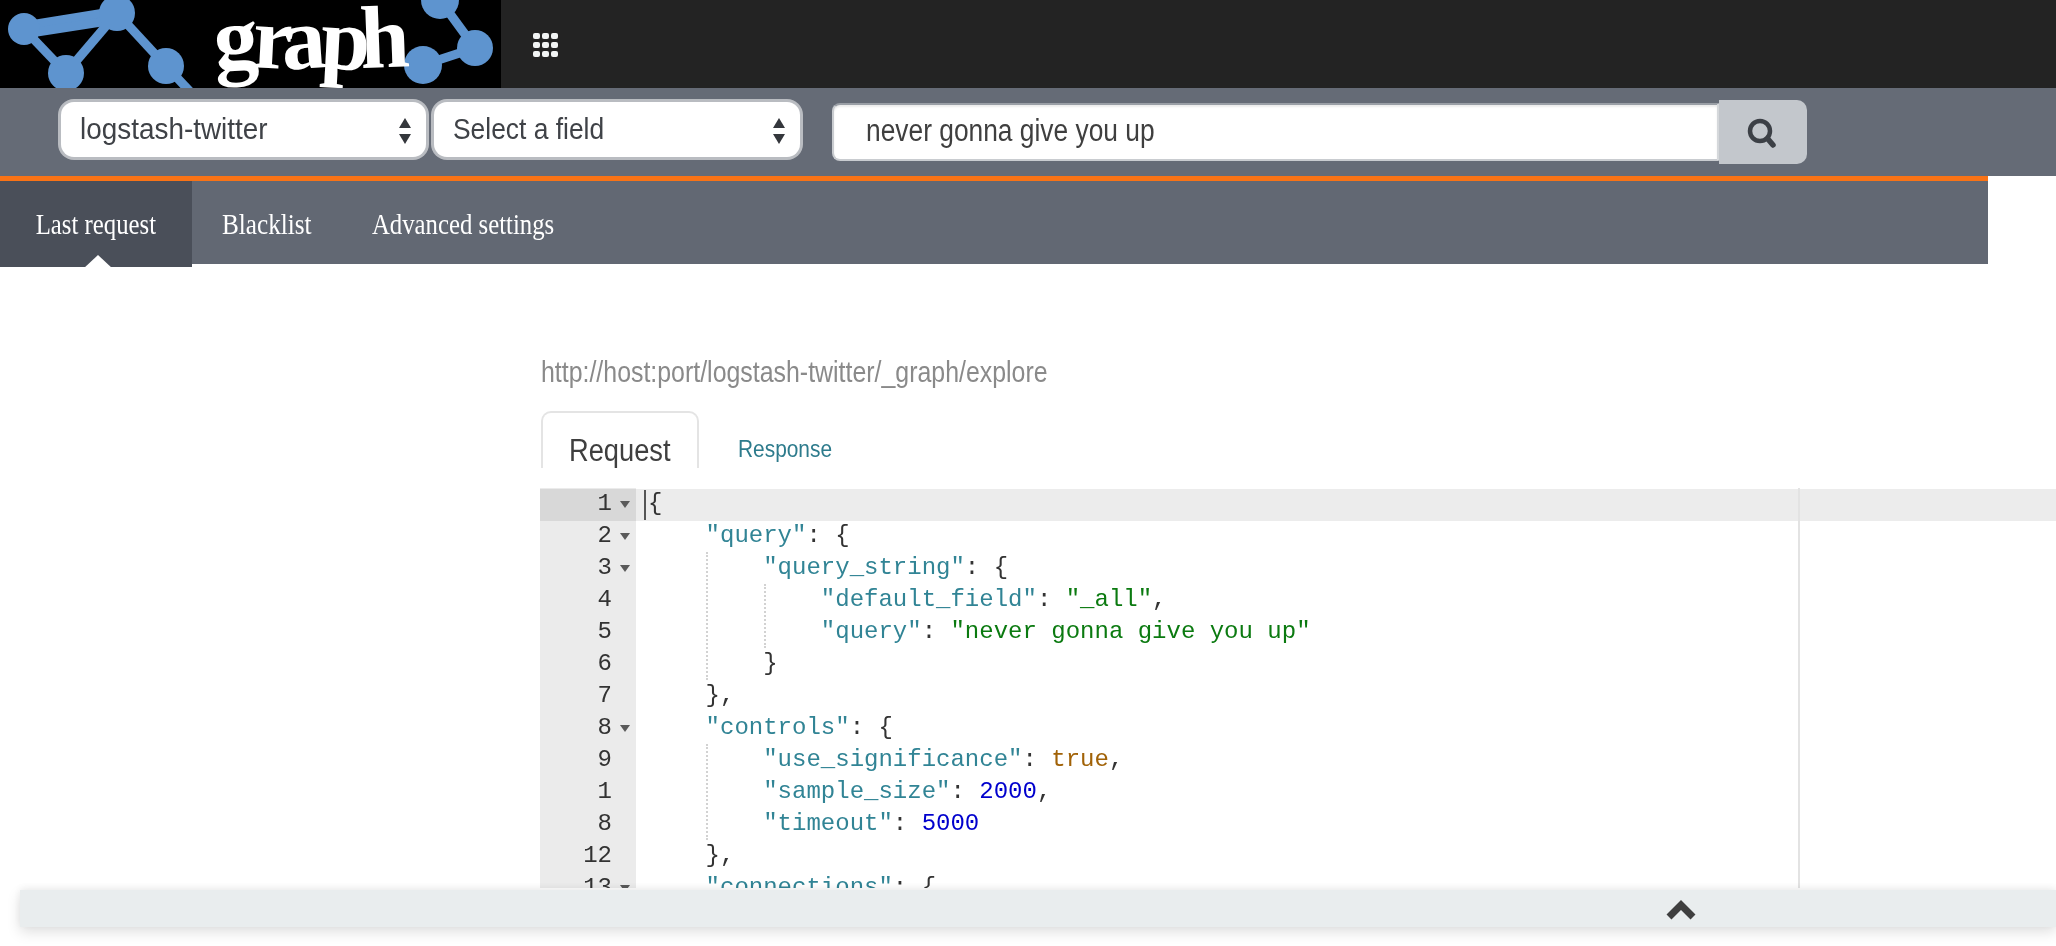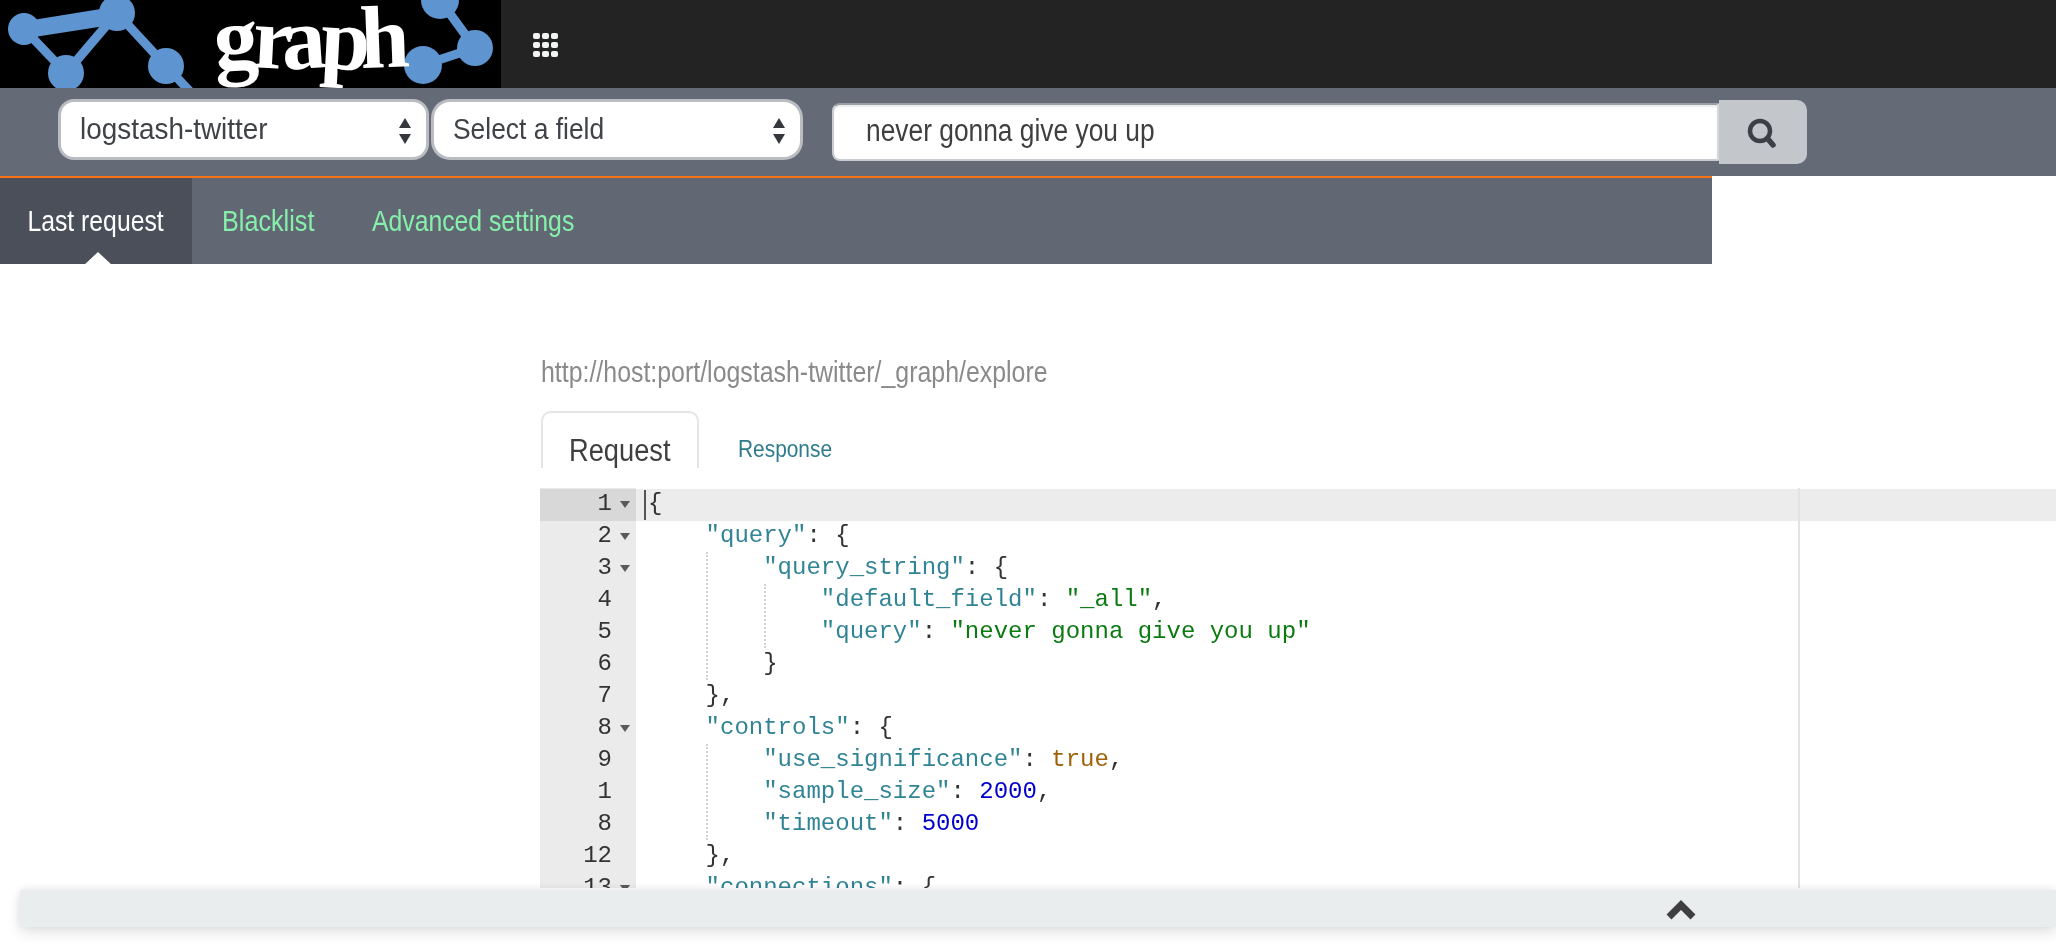--- a/index.html
+++ b/index.html
@@ -12,34 +12,34 @@
   
   #header { position:absolute; left:0; top:0; width:2056px; height:88px; background:#232323; }
   #logo { position:absolute; left:0; top:0; width:501px; height:88px; background:#000; overflow:hidden; }
 
   
   #toolbar { position:absolute; left:0; top:88px; width:2056px; height:88px; background:#656b76; }
   .sel { position:absolute; top:14px; height:55px; background:#fff; border-radius:13px;
          font-size:30px; color:#3f4247; line-height:53px; padding-left:19px;
          box-shadow:0 0 0 3px rgba(255,255,255,0.55); }
   #sel1 { left:31px;  width:365px;margin-left:30px; }
-  #sel2 { left:434px; width:366px;border-radius:16px; }
+  #sel2 { left:434px; width:366px; }
   .caret { position:absolute; right:14px; top:16px; }
   #searchwrap { position:absolute; left:832px; top:15px; width:1065px; height:56px; }
   #searchinput { position:absolute; left:0; top:0; width:887px; height:58px; background:#fff;
       border:2px solid #c9ccd0; border-top-color:#9a9fa6; border-right:2px solid #d5d8db; border-radius:8px 0 0 8px;
       box-shadow: inset 0 2px 2px rgba(0,0,0,0.08);
       font-size:31px; color:#3f3f3f; line-height:52px; padding-left:32px; }
   #searchbtn { position:absolute; left:887px; top:-3px; width:88px; height:64px; background:#c3c7cc;
       border-radius:0 10px 10px 0; }
 
   
-  #tabbar { position:absolute; left:0; top:176px; width:1712px; height:88px; background:#626873;
-      border-top:2px solid #f97316; }
-  .tab { position:absolute; top:0; height:86px; line-height:86px; font-size:30px; color:#86efac; }
+  #tabbar { position:absolute; left:0; top:176px; width:1988px; height:88px; background:#626873;
+      border-top:5px solid #f97316;font-family:Liberation Serif, serif; }
+  .tab { position:absolute; top:0; height:86px; line-height:86px; font-size:30px; color:#ffffff; }
   #tab1 { left:0; width:192px; background:#4a4f59; color:#fff; text-align:center; }
   #tab2 { left:222px; }
   #tab3 { left:372px; }
   #notch { position:absolute; left:83px; top:74px; width:0; height:0;
       border-left:15px solid transparent; border-right:15px solid transparent;
       border-bottom:14px solid #ffffff; }
 
   
   #url { position:absolute; left:541px; top:355px; font-size:30px; color:#8a8a8a; }
   #reqtab { position:absolute; left:541px; top:411px; width:158px; height:57px;

